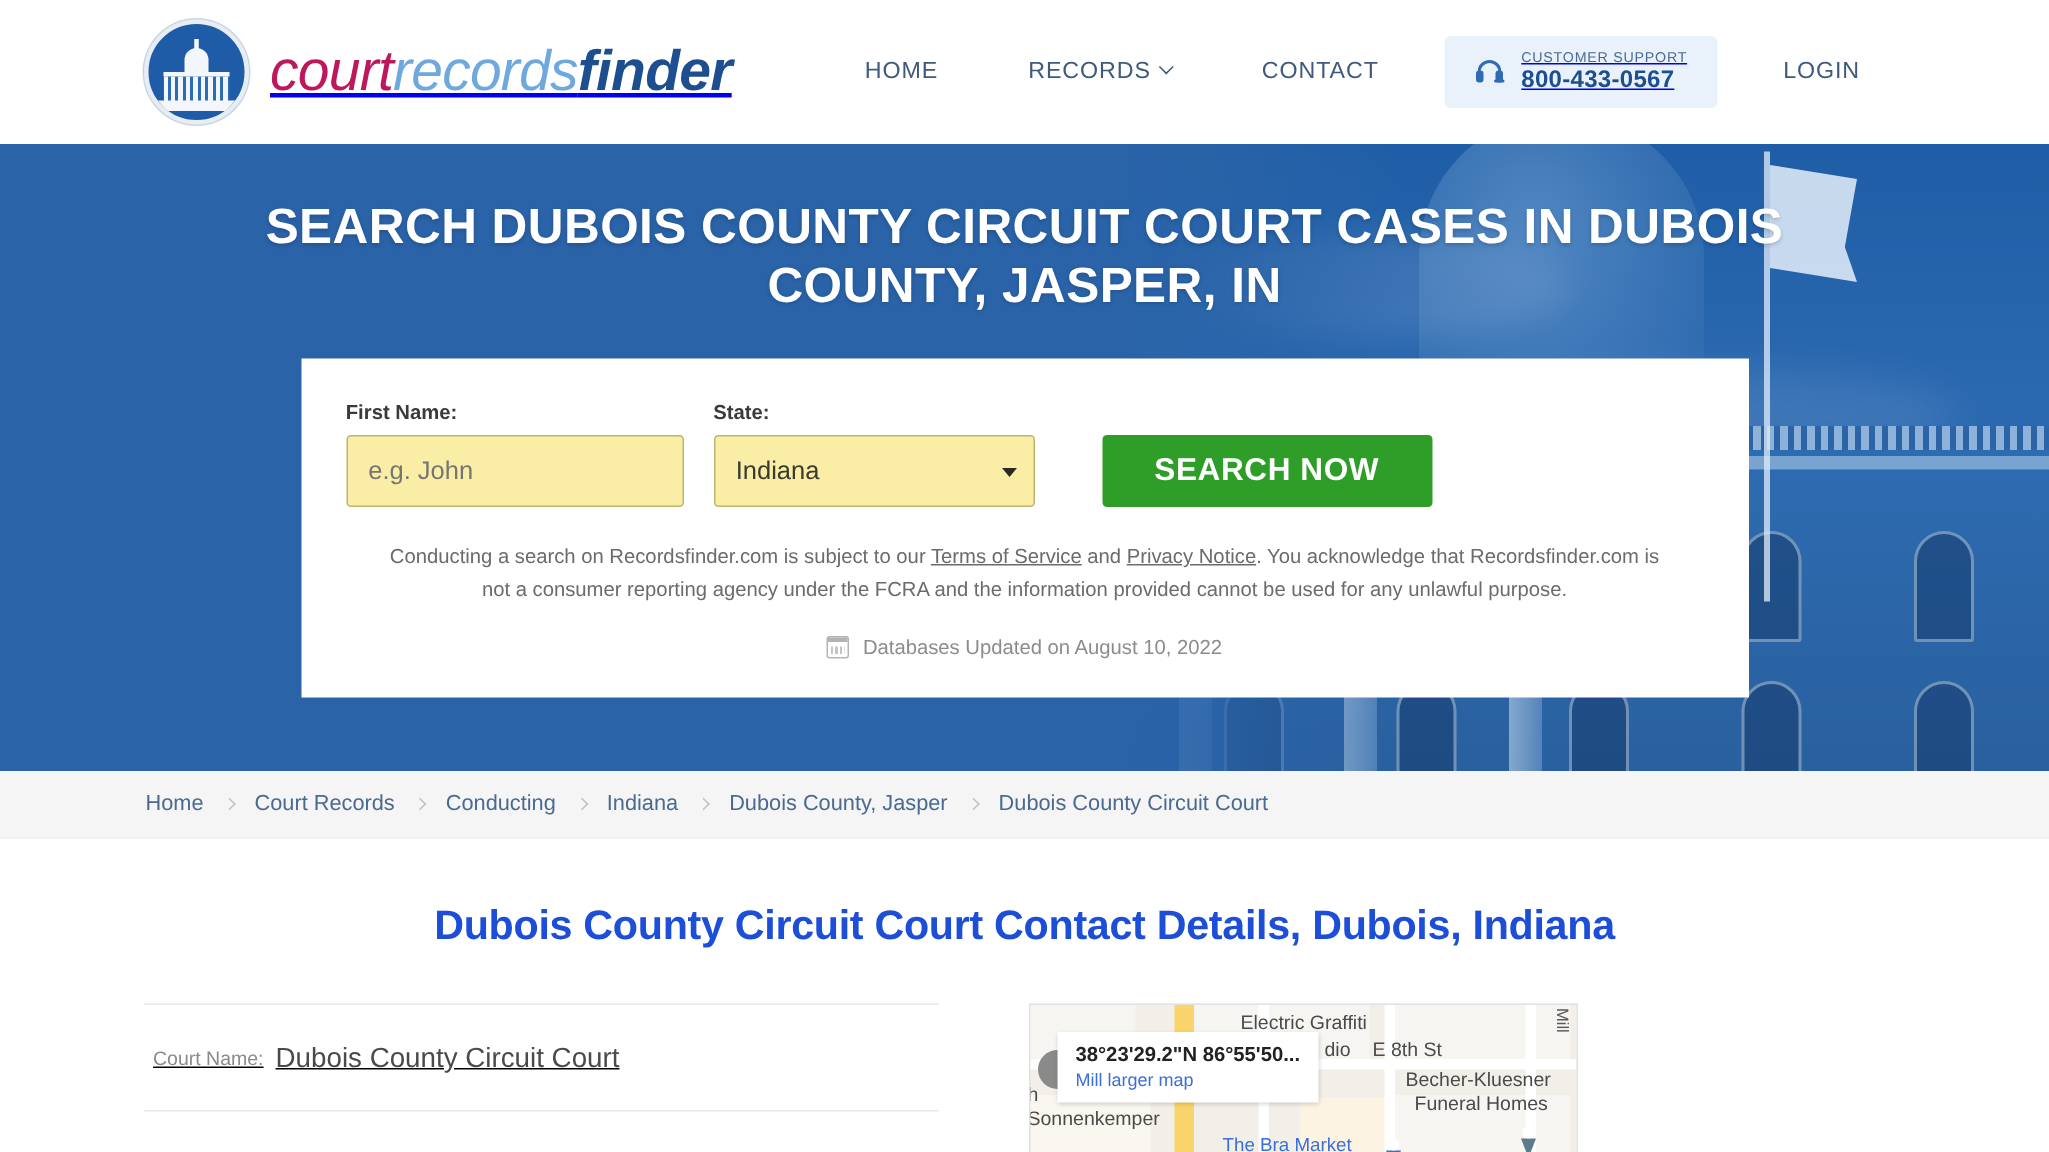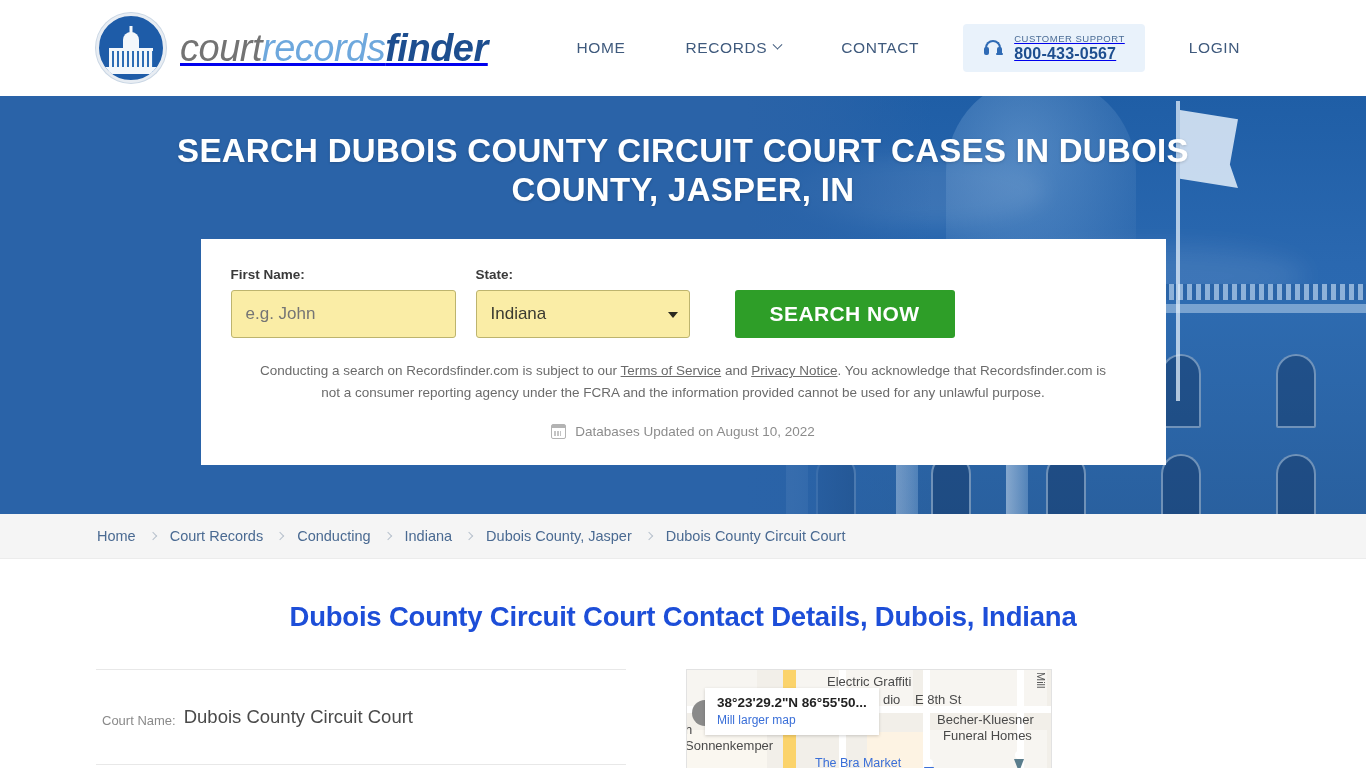--- a/index.html
+++ b/index.html
@@ -66,21 +66,21 @@
     width: 52px; height: 7px;
     transform: translateX(-50%);
     background: #f3f7fb;
   }
   .logo-text {
     font-size: 38px;
     font-style: italic;
     letter-spacing: -0.5px;
     white-space: nowrap;
   }
-  .logo-text .w1 { color: #737373; font-weight: 400; }
+  .logo-text .w1 { color: #be185d; font-weight: 400; }
   .logo-text .w2 { color: #6ea8dd; font-weight: 400; }
   .logo-text .w3 { color: #1d4e8f; font-weight: bold; }
 
   .nav {
     margin-left: auto;
     display: flex;
     align-items: center;
     gap: 0;
   }
   .nav-item {
@@ -396,25 +396,26 @@
     letter-spacing: -0.2px;
   }
   .content {
     display: flex;
     gap: 60px;
     padding: 36px 96px 0 96px;
   }
   .detail-col { width: 530px; }
   .detail-row {
     border-top: 1px solid #e8e8e8;
-    padding: 36px 6px;
-    display: flex;
-    align-items: flex-end;
+    padding: 24px 6px;
+    display: flex;
+    align-items: center;
     gap: 8px;
     min-height: 55px;
+    text-decoration: underline;
   }
   .detail-label {
     font-size: 13px;
     color: #8a8a8a;
   }
   .detail-value {
     font-size: 18.5px;
     color: #4a4a4a;
   }
 

